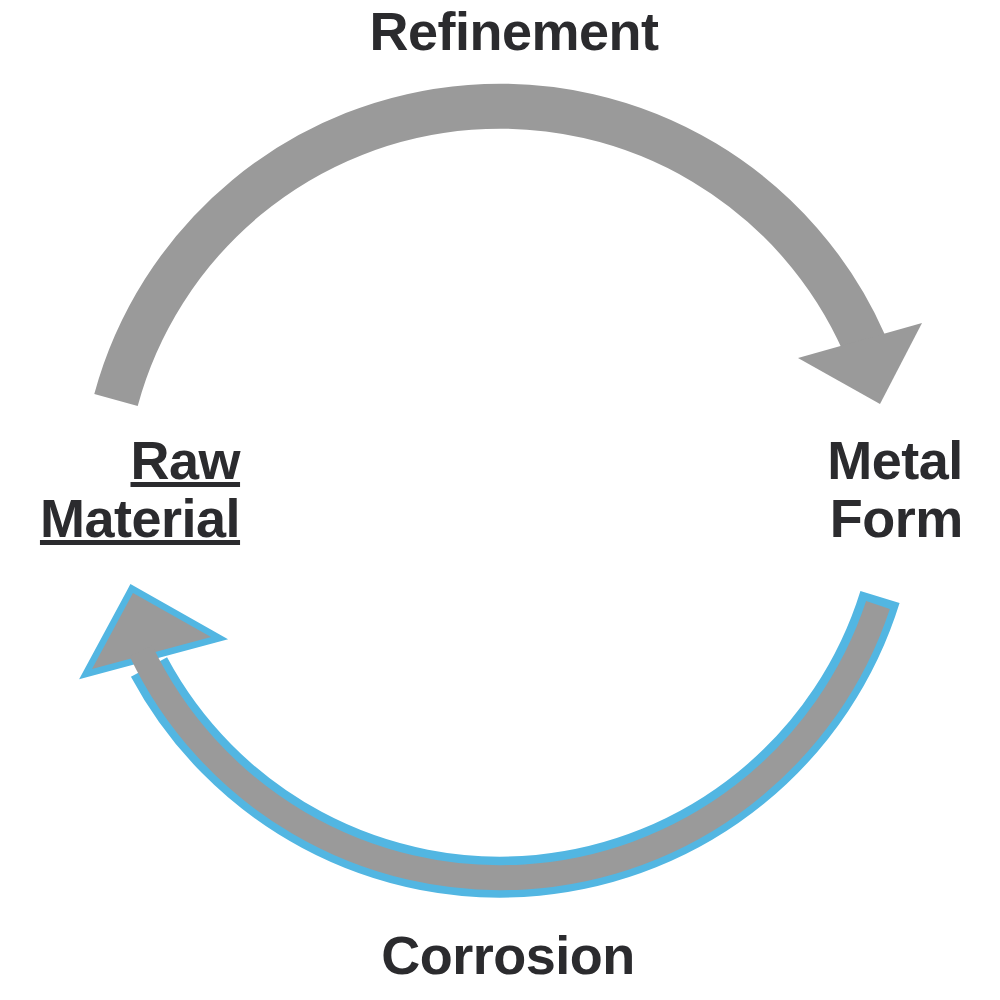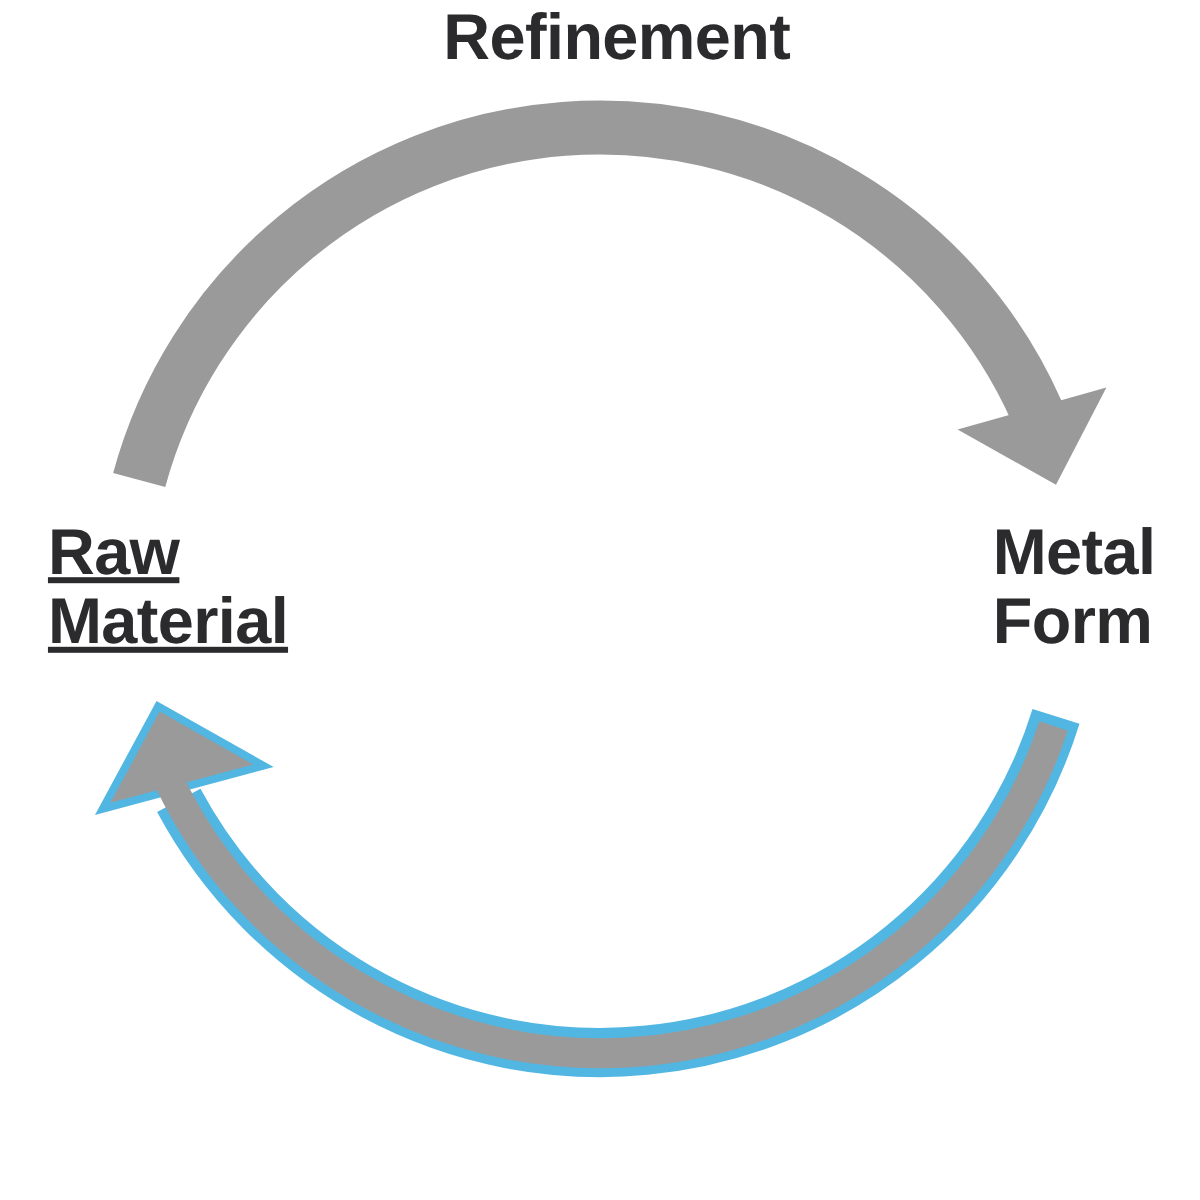--- a/index.html
+++ b/index.html
@@ -12,21 +12,21 @@
     font-family: "Liberation Sans", sans-serif;
   }
   .stage svg { position: absolute; left: 0; top: 0; }
   .label {
     position: absolute;
     font-weight: 700;
     font-size: 54px;
     line-height: 1.074;
     letter-spacing: -0.5px;
     color: #2B2B2E;
-    text-align: left;
+    text-align: right;
     white-space: pre-line;
     transform: translateX(-50%);
   }
 </style>
 </head>
 <body>
 
 <div class="stage">
 
   <svg width="1000" height="1000" viewBox="0 0 1000 1000">
@@ -44,13 +44,14 @@
   </svg>
 
   <div class="label" style="left:514px; top:2px;">Refinement</div>
 
   <div class="label" style="left:140px; top:431px;text-decoration:underline;">Raw
 Material</div>
 
   <div class="label" style="left:895px; top:431px;">Metal
 Form</div>
 
+  <div class="label" style="left:508px; top:926px;">Corrosion</div>
 </div>
 
 </body></html>

